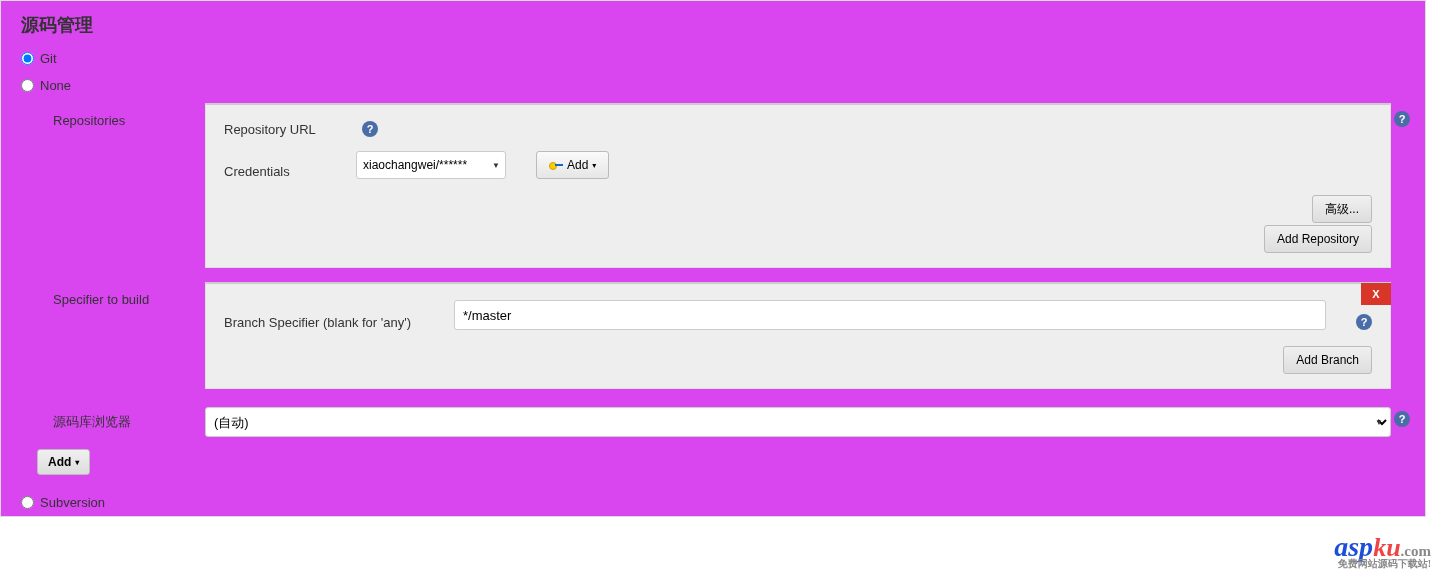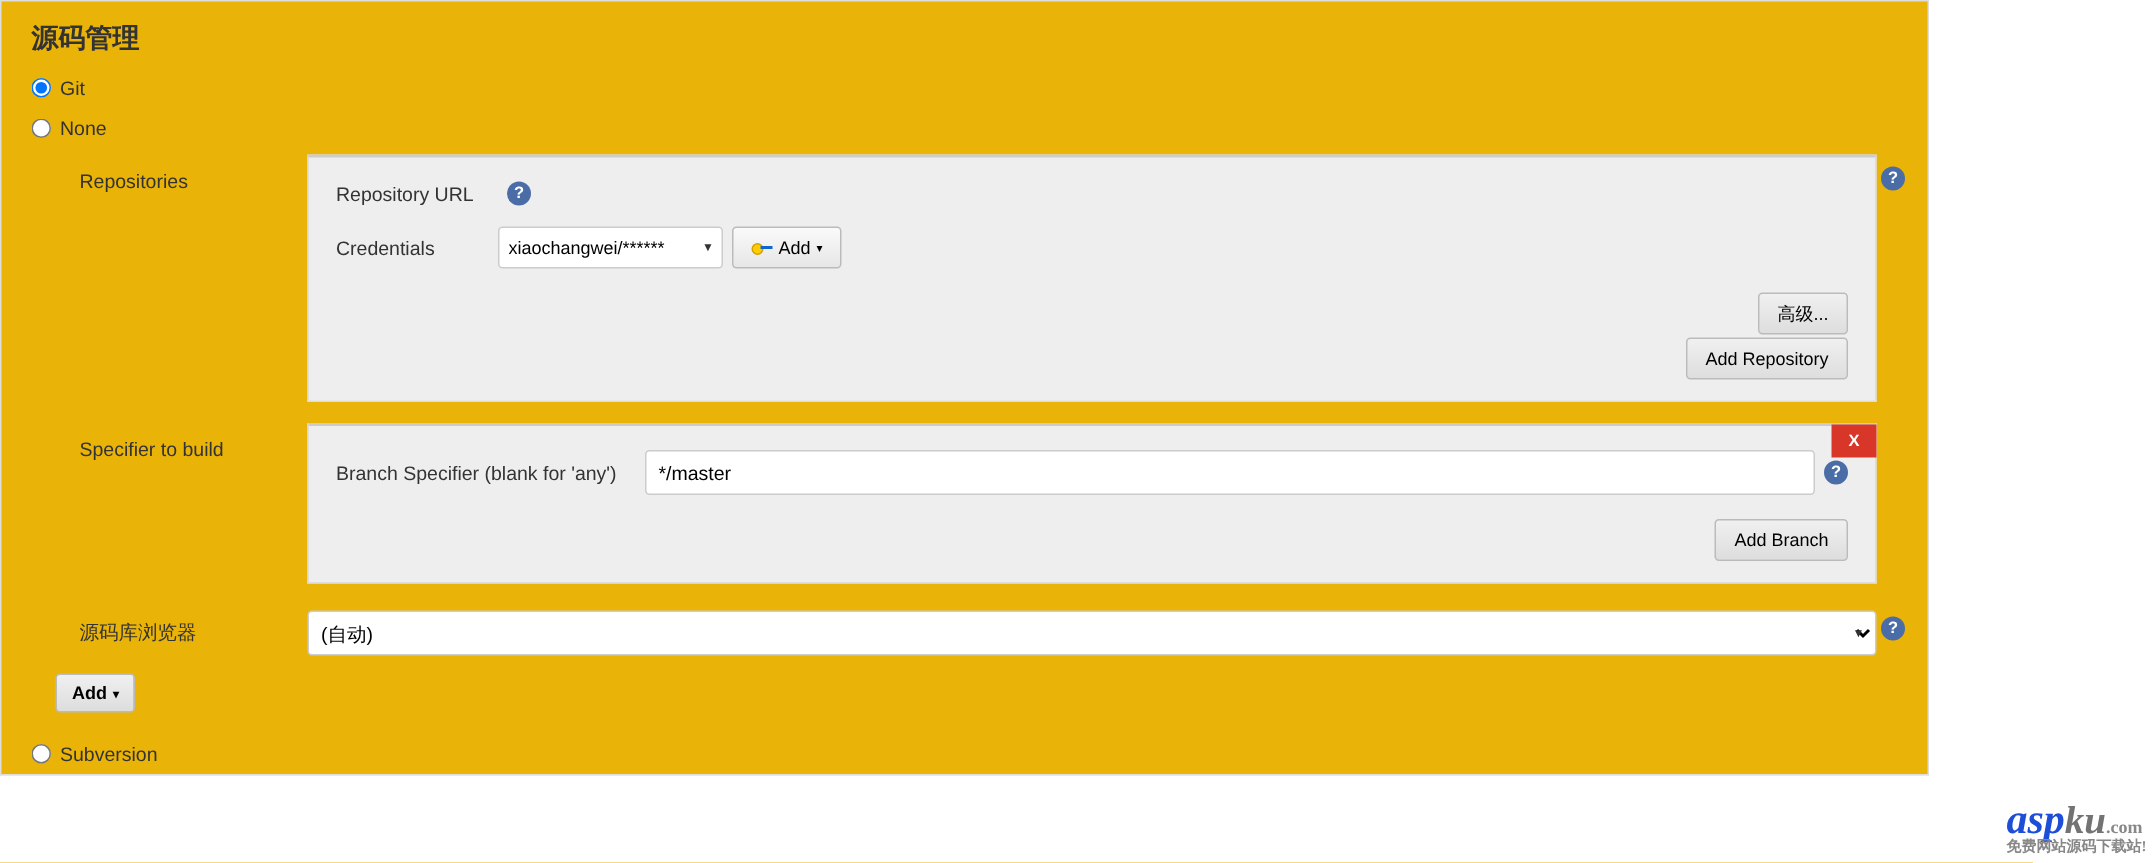--- a/index.html
+++ b/index.html
@@ -1,26 +1,26 @@
 <!DOCTYPE html>
 <html><head>
 <meta charset="utf-8">
 <style>
 * { box-sizing: border-box; margin: 0; padding: 0; }
 body { font-family: Arial, "Microsoft YaHei", sans-serif; font-size: 13px; color: #333; background: #fff; }
-.container { width: 1286px; border: 1px solid #ddd; background: #eab308; padding: 0; }
+.container { width: 1426px; border: 1px solid #ddd; background: #d946ef; padding: 0; }
 .section-title { font-size: 18px; font-weight: bold; padding: 12px 20px 8px 20px; }
 .radio-row { padding: 6px 20px; display: flex; align-items: center; gap: 6px; }
 .radio-row input[type=radio] { margin: 0; }
 .config-block { margin-left: 24px; padding: 0 12px; }
 .config-row { display: flex; align-items: flex-start; padding: 4px 0; }
 .config-label { width: 168px; padding-top: 10px; padding-left: 16px; font-size: 13px; color: #333; }
 .config-body { flex: 1; position: relative; }
 .panel { background: #eee; border: 1px solid #ddd; border-top: 2px solid #ccc; padding: 16px 18px 14px 18px; margin-bottom: 6px; position: relative; }
-.field-row { display: flex; align-items: center; margin-bottom: 14px; gap: 0; }
+.field-row { display: flex; align-items: flex-end; margin-bottom: 14px; gap: 24px; }
 .field-label { width: 108px; font-size: 13px; color: #333; }
 .field-label-wide { width: 206px; font-size: 13px; color: #333; }
 .text-input { flex: 1; height: 30px; border: 1px solid #ccc; border-radius: 3px; padding: 0 8px; font-size: 13px; background: #fff; }
 .select-input { height: 28px; border: 1px solid #ccc; border-radius: 3px; padding: 0 20px 0 6px; font-size: 12px; background: #fff; appearance: none; position: relative; }
 .select-wrap { position: relative; display: inline-block; }
 .select-wrap::after { content: "▼"; position: absolute; right: 6px; top: 50%; transform: translateY(-50%); font-size: 8px; color: #333; pointer-events: none; }
 .btn { height: 28px; border: 1px solid #bbb; border-radius: 3px; background: linear-gradient(#fafafa,#e6e6e6); padding: 0 12px; font-size: 12px; cursor: pointer; display: inline-flex; align-items: center; gap: 4px; }
 .btn-add-cred { margin-left: 6px; }
 .key-icon { display:inline-block; width:14px; height:8px; position:relative; }
 .key-icon::before { content:""; position:absolute; left:0; top:1px; width:6px; height:6px; border:1px solid #d4a000; border-radius:50%; background:#ffcc00; }
@@ -31,21 +31,21 @@
 .help-icon { width: 16px; height: 16px; border-radius: 50%; background: #4a6da7; color: #fff; font-size: 11px; font-weight: bold; display: inline-flex; align-items: center; justify-content: center; cursor: pointer; flex-shrink: 0; }
 .help-inner { margin-left: 6px; }
 .full-select { width: 100%; height: 30px; border: 1px solid #ccc; border-radius: 3px; padding: 0 4px; font-size: 13px; background: #fff; }
 .full-select-wrap { position: relative; flex:1; }
 .full-select-wrap::after { content: "▼"; position: absolute; right: 8px; top: 50%; transform: translateY(-50%); font-size: 8px; color: #333; pointer-events: none; }
 .behaviours-row { padding: 6px 0 14px 0; }
 .add-dropdown-btn { height: 26px; border: 1px solid #bbb; border-radius: 3px; background: linear-gradient(#f0f0f0,#ddd); padding: 0 10px; font-size: 12px; font-weight:bold; cursor: pointer; display: inline-flex; align-items: center; gap: 4px; }
 .caret-down { font-size: 8px; }
 .watermark { position: fixed; bottom: 4px; right: 6px; font-family: Georgia, serif; font-style: italic; font-size: 28px; font-weight: bold; }
 .wm-red { color: #1d4ed8; }
-.wm-blue { color: #737373; font-size: 26px; }
+.wm-blue { color: #ef4444; font-size: 26px; }
 .wm-small { font-size: 10px; color: #888; font-style: normal; display:block; text-align:right; margin-top:-6px;}
 .help-col { width: 22px; display:flex; justify-content:center; padding-top:8px;}
 </style>
 </head>
 <body>
 
 <div class="container">
   <div class="section-title">源码管理</div>
 
   <div class="radio-row">
@@ -136,15 +136,15 @@
 
   </div>
 
   <div class="radio-row">
     <input type="radio" name="scm" style="">
     <label>Subversion</label>
   </div>
 </div>
 
 <div class="watermark">
-  <span class="wm-red">asp</span><span class="wm-blue">ku</span><span style="font-size:12px;color:#888;font-style:normal;">.com</span>
+  <span class="wm-red">asp</span><span class="wm-blue">ku</span><span style="font-size:15px;color:#888;font-style:normal;">.com</span>
   <span class="wm-small">免费网站源码下载站!</span>
 </div>
 
 </body></html>

